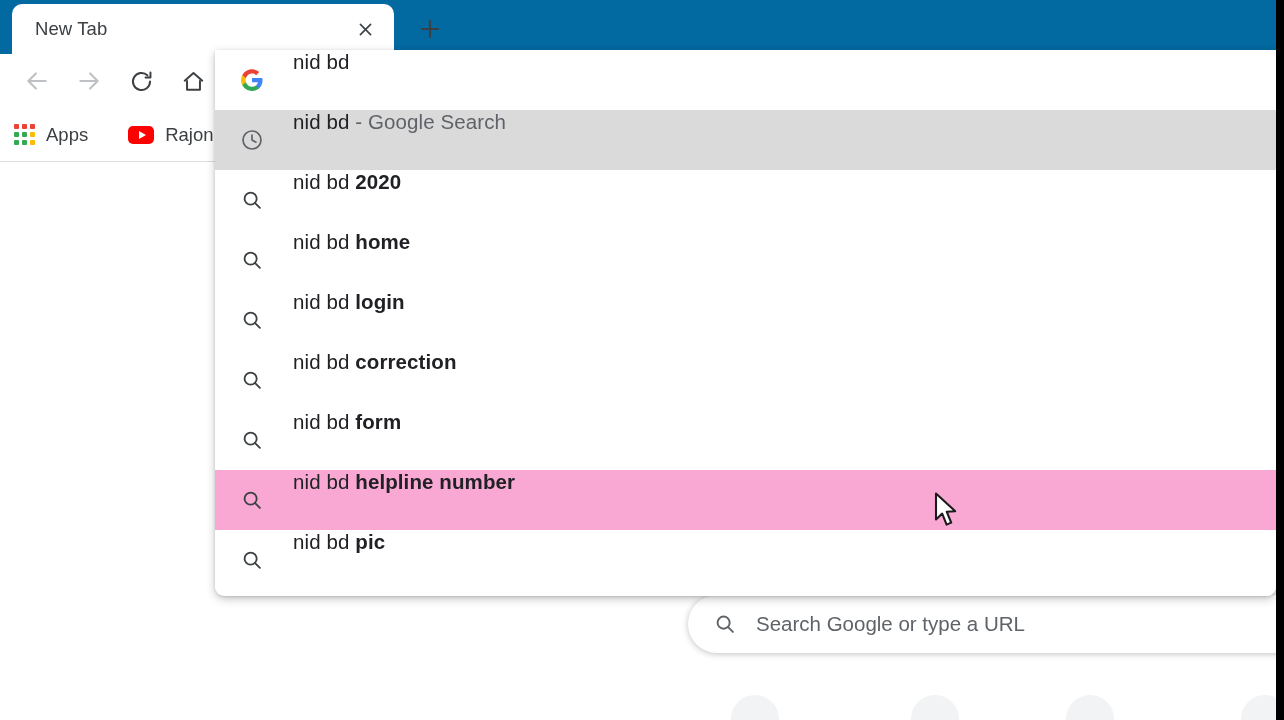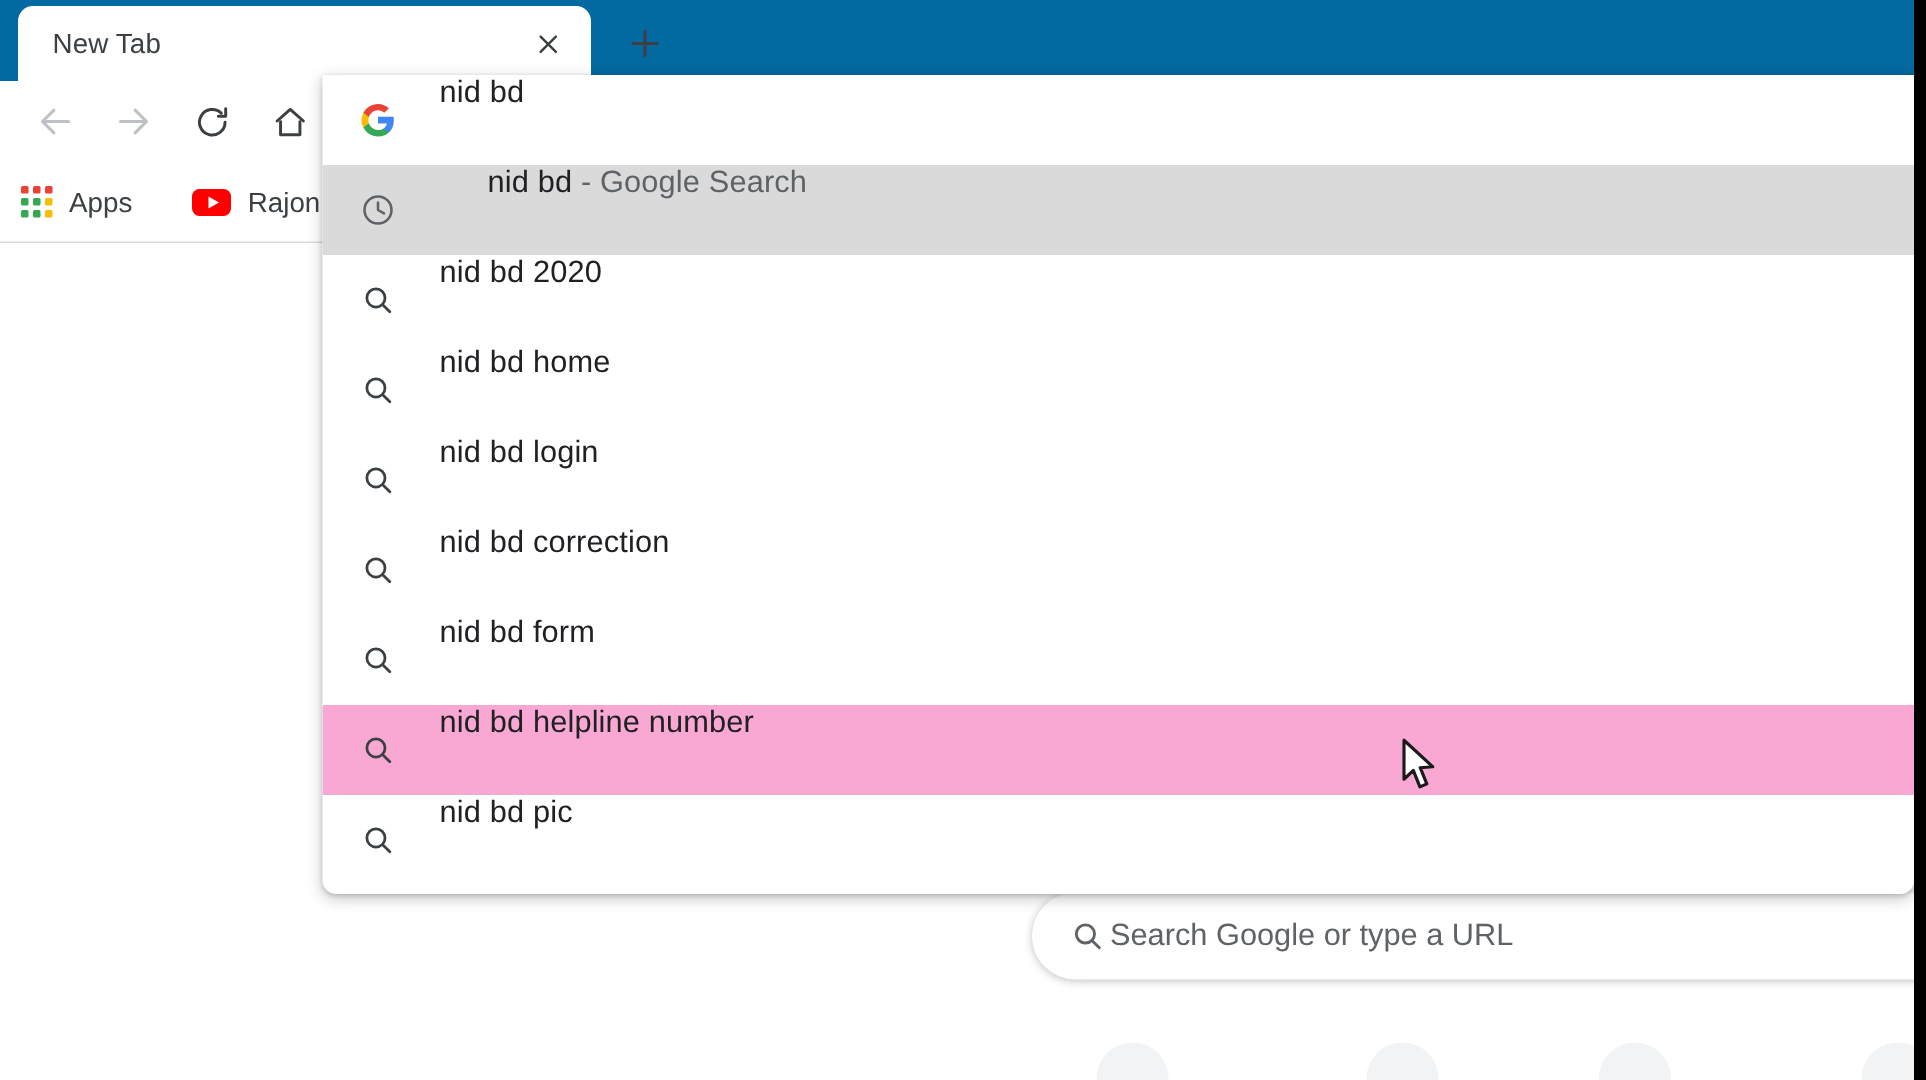--- a/index.html
+++ b/index.html
@@ -112,21 +112,21 @@
   #ntp-searchbox {
     position: absolute; left: 688px; top: 432px;
     width: 700px; height: 58px;
     background: #ffffff;
     border-radius: 29px;
     box-shadow: 0 1px 6px rgba(32,33,36,.28);
     display: flex; align-items: center;
   }
   #ntp-searchbox .sb-icon { margin-left: 26px; display:flex; }
   #ntp-searchbox .sb-placeholder {
-    margin-left: 4px;
+    margin-left: 20px;
     font-size: 20.5px;
     color: #5f6368;
     white-space: nowrap;
   }
   .shortcut-tile {
     position: absolute;
     width: 48px; height: 48px;
     border-radius: 50%;
     background: #f1f3f4;
     top: 532px;
@@ -140,35 +140,35 @@
     border-radius: 0 0 9px 9px;
     box-shadow: 0 3px 10px rgba(0,0,0,.22), 0 1px 3px rgba(0,0,0,.14);
     overflow: hidden;
   }
   .sugg-row {
     position: relative;
     height: 60px;
     display: flex; 
     background: #ffffff;
   }
-  .sugg-row.selected { background: #dadada; gap: 32px; }
+  .sugg-row.selected { background: #dadada; }
   .sugg-row.hovered  { background: #f9a8d4; }
   .sugg-icon {
     width: 30px; margin-left: 22px;
     display: flex; align-items: center; justify-content: center;
     flex: 0 0 30px;
   }
   .sugg-text {
     margin-left: 26px;
     font-size: 20.5px;
     color: #202124;
     white-space: nowrap;
     letter-spacing: .1px;
   }
-  .sugg-text b { font-weight: 400; }
+  .sugg-text b { font-weight: 700; }
   .sugg-text .dim { color: #5f6368; font-weight: 400; }
 
   
   .g-logo { width: 24px; height: 24px; display:block; }
 
   
   #cursor { position: absolute; left: 934px; top: 492px; }
 
   
   #right-strip {

